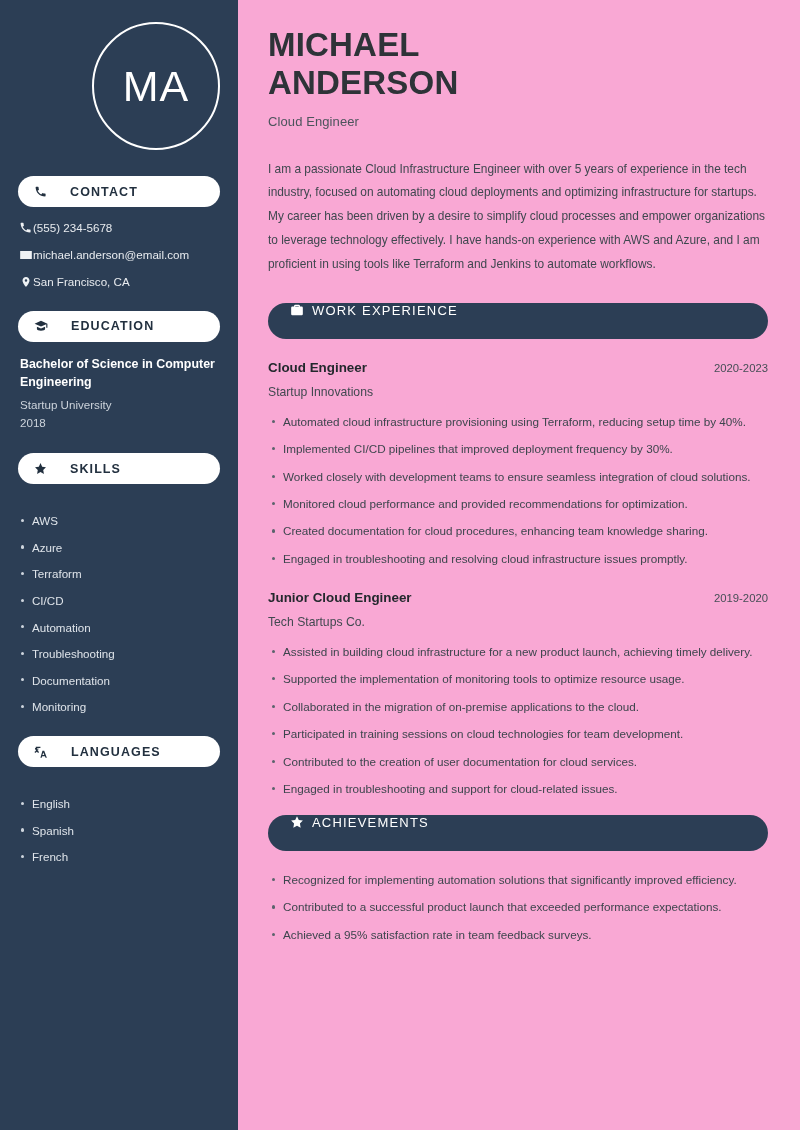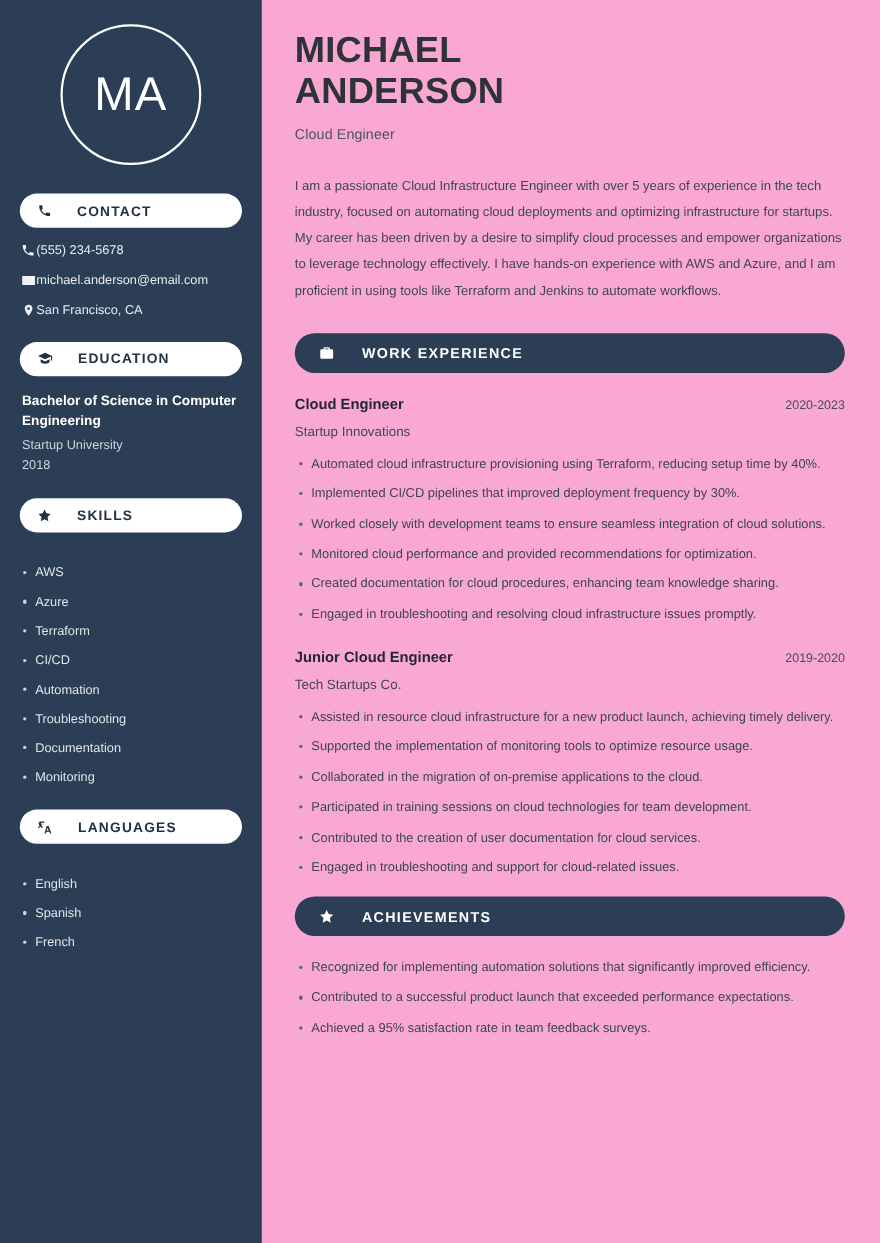--- a/index.html
+++ b/index.html
@@ -28,21 +28,21 @@
     width: 238px;
     min-width: 238px;
     background: #2c3e55;
     padding: 0 18px;
     color: #ffffff;
     position: relative;
   }
 
   .monogram-wrap {
     display: flex;
-    justify-content: center;
+    justify-content: flex-end;
     margin-top: 22px;
   }
   .monogram {
     width: 128px;
     height: 128px;
     border-radius: 50%;
     border: 2px solid #ffffff;
     display: flex;
     align-items: center;
     justify-content: center;
@@ -158,25 +158,25 @@
     color: #3f474f;
     max-width: 505px;
   }
 
   .bar {
     background: #2c3e55;
     color: #ffffff;
     border-radius: 999px;
     height: 36px;
     display: flex;
-    align-items: center;
+    align-items: flex-start;
     padding: 0 22px;
-    gap: 25px;
+    gap: 8px;
     font-size: 13px;
-    font-weight: 700;
+    font-weight: 400;
     letter-spacing: 1.2px;
     margin-top: 26px;
   }
   .bar .ico { display: flex; align-items: center; }
 
   .job { margin-top: 21px; }
   .job-head {
     display: flex;
     justify-content: space-between;
     align-items: baseline;
@@ -361,21 +361,21 @@
       </ul>
     </div>
 
     <div class="job">
       <div class="job-head">
         <div class="job-title">Junior Cloud Engineer</div>
         <div class="job-date">2019-2020</div>
       </div>
       <div class="job-company">Tech Startups Co.</div>
       <ul class="bullets">
-        <li>Assisted in resource cloud infrastructure for a new product launch, achieving timely delivery.</li>
+        <li>Assisted in building cloud infrastructure for a new product launch, achieving timely delivery.</li>
         <li>Supported the implementation of monitoring tools to optimize resource usage.</li>
         <li>Collaborated in the migration of on-premise applications to the cloud.</li>
         <li>Participated in training sessions on cloud technologies for team development.</li>
         <li>Contributed to the creation of user documentation for cloud services.</li>
         <li>Engaged in troubleshooting and support for cloud-related issues.</li>
       </ul>
     </div>
 
     <div class="bar tight">
       <span class="ico">

